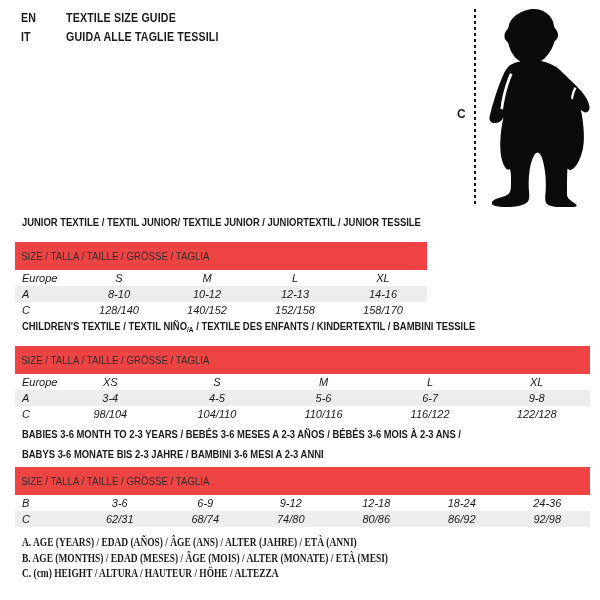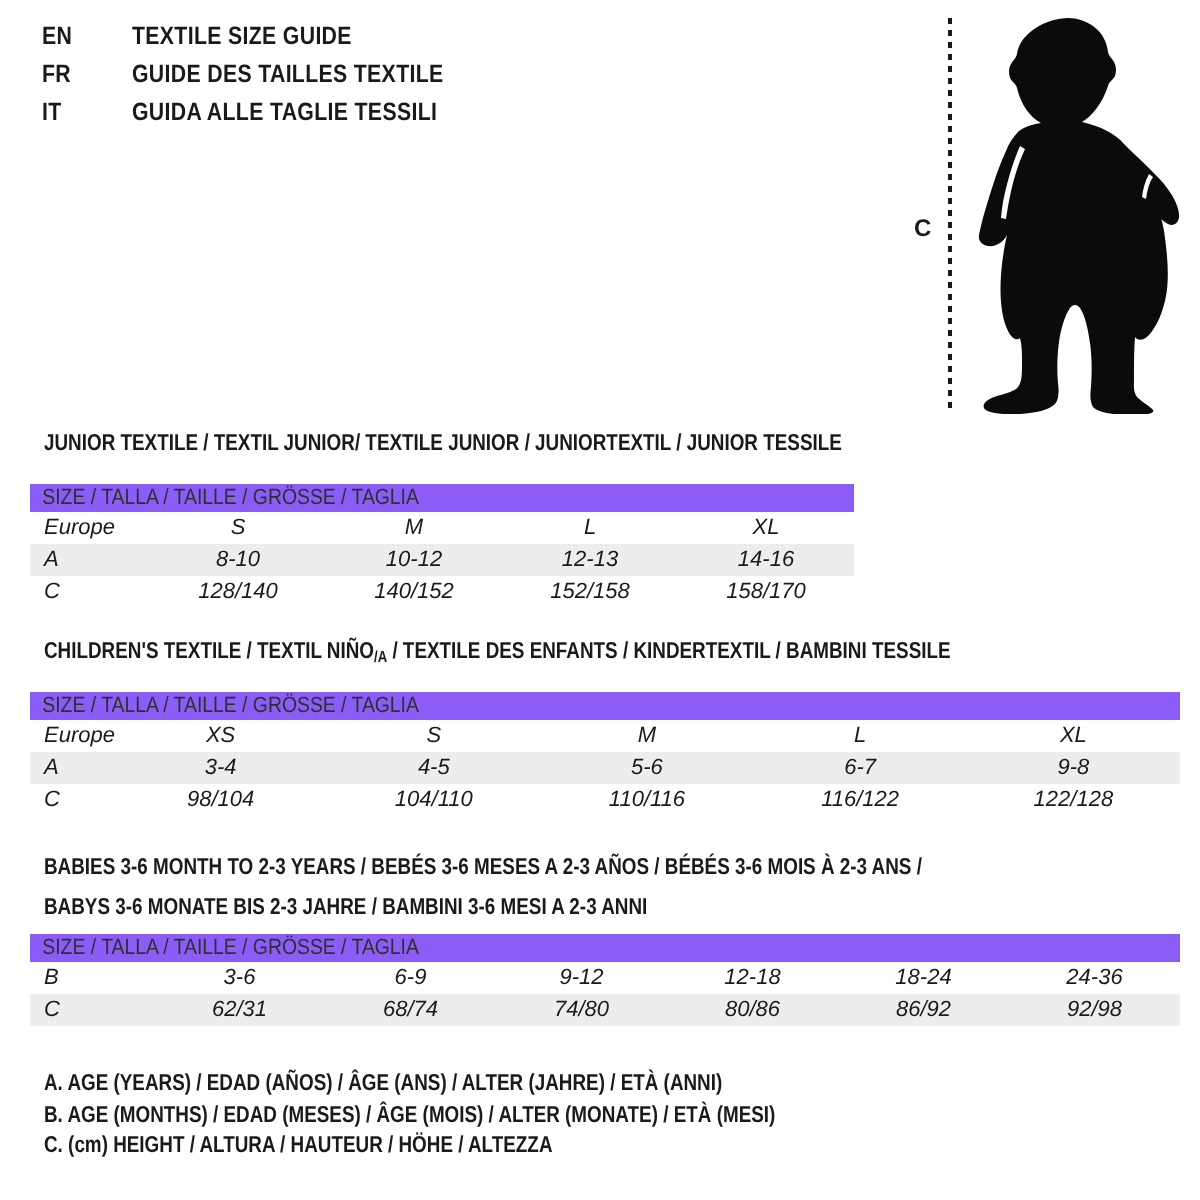--- a/index.html
+++ b/index.html
@@ -31,55 +31,51 @@
   }
   .title-line{display:block;}
   #t3-title .title-line{line-height:20px;}
   sub.small-sub{font-size:8px;vertical-align:-2px;}
   
   table.size-table{
     position:absolute;border-collapse:collapse;table-layout:fixed;
     font-size:11px;color:#1a1a1a;
   }
   tr.size-header-row td{
-    background:#8b5cf6;height:14px;padding:0;vertical-align:middle;color:#2f2f2f;
+    background:#ef4444;height:28px;padding:0;vertical-align:middle;color:#2f2f2f;
   }
   .band-text{
     display:inline-block;transform:scaleX(0.88);transform-origin:0 50%;
     white-space:nowrap;padding-left:7px;font-size:11px;
   }
   tr.data-row{height:16px;font-style:italic;}
   tr.data-row td{padding:0;vertical-align:middle;}
   tr.stripe td{background:#ededed;}
   td.row-label{text-align:left;padding-left:7px !important;}
   td.val{text-align:center;}
   #t1{left:15px;top:242px;width:412px;}
   #t2{left:15px;top:346px;width:575px;}
   #t3{left:15px;top:467px;width:575px;}
   #t1-title{top:216px;}
   #t2-title{top:320px;}
   #t3-title{top:424px;}
   
-  .footnotes{position:absolute;left:22px;top:535px;}
+  .footnotes{position:absolute;left:22px;top:535px;font-family:Liberation Serif, serif;}
   .footnote{
     font-weight:bold;font-size:11.5px;line-height:15.5px;white-space:nowrap;
     transform:scaleX(0.82);transform-origin:0 50%;display:block;
   }
 </style>
 </head>
 <body>
 
 <div class="lang-block">
   <div class="lang-row">
     <span class="lang-code">EN</span>
     <span class="lang-text">TEXTILE SIZE GUIDE</span>
-  </div>
-  <div class="lang-row">
-    <span class="lang-code">FR</span>
-    <span class="lang-text">GUIDE DES TAILLES TEXTILE</span>
   </div>
   <div class="lang-row">
     <span class="lang-code">IT</span>
     <span class="lang-text">GUIDA ALLE TAGLIE TESSILI</span>
   </div>
 </div>
 
 <div class="height-line"></div>
 <div class="height-label">C</div>
 <svg class="baby-svg" width="118" height="206" viewBox="0 0 118 206" aria-hidden="true">

